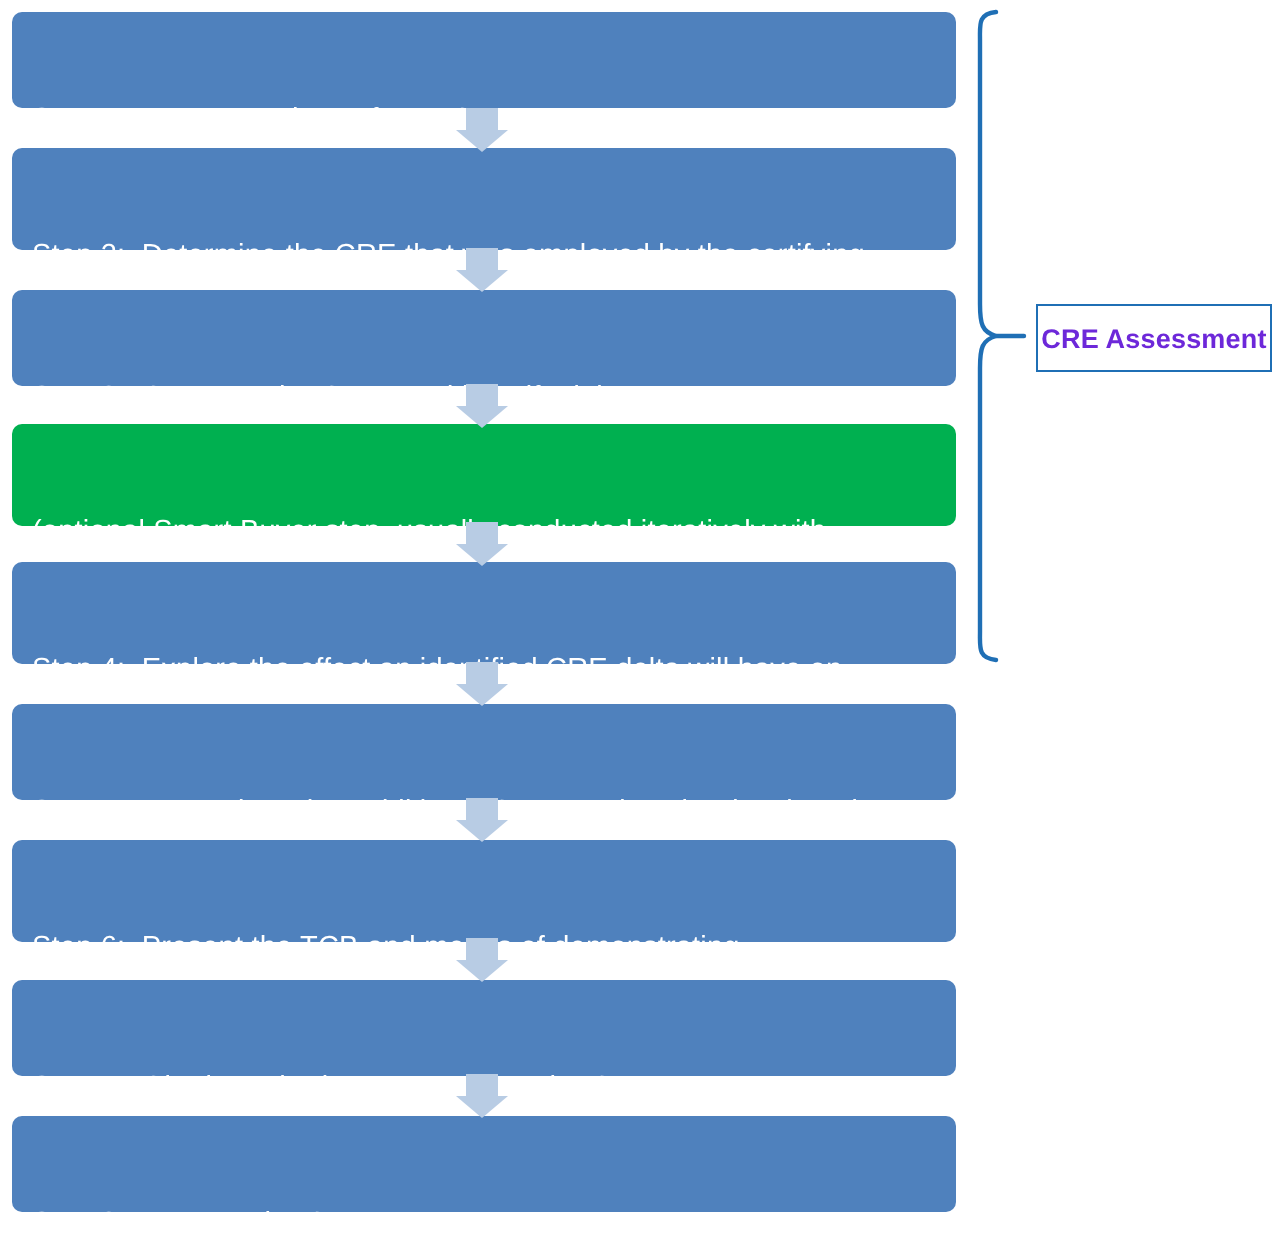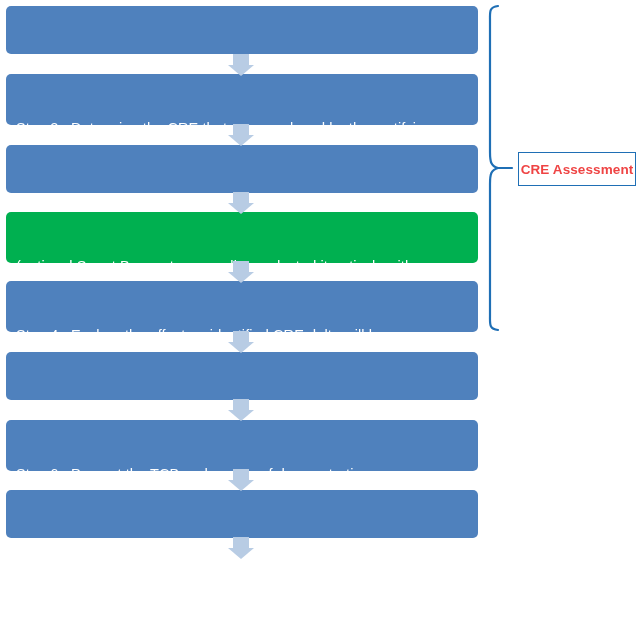--- a/index.html
+++ b/index.html
@@ -82,21 +82,21 @@
   
   #callout-label {
     position: absolute;
     left: 518px;
     top: 152px;
     width: 118px;
     height: 34px;
     box-sizing: border-box;
     border: 1.5px solid #1F6FB5;
     background: #ffffff;
-    color: #ef4444;
+    color: #6d28d9;
     font-size: 13.5px;
     font-weight: bold;
     display: flex;
     align-items: center;
     justify-content: center;
     letter-spacing: 0.1px;
   }
 </style>
 </head>
 <body>
@@ -132,20 +132,23 @@
 
   <div class="step-box blue" style="top:420px;height:51px;">
     <span class="step-text">Step 6:  Present the TCB and means of demonstrating
 compliance  (ie the Compliance Checklist) in the CPP</span>
   </div>
 
   <div class="step-box blue" style="top:490px;height:48px;">
     <span class="step-text">Step 7:  Obtain Authority agreement to the CPP</span>
   </div>
 
+  <div class="step-box blue" style="top:558px;height:48px;">
+    <span class="step-text">Step 8:  Execute the CPP</span>
+  </div>
 
   <div class="arrow" style="top:54px;">
     <span class="shaft"></span>
     <span class="head"></span>
   </div>
   <div class="arrow" style="top:124px;">
     <span class="shaft"></span>
     <span class="head"></span>
   </div>
   <div class="arrow" style="top:192px;">

